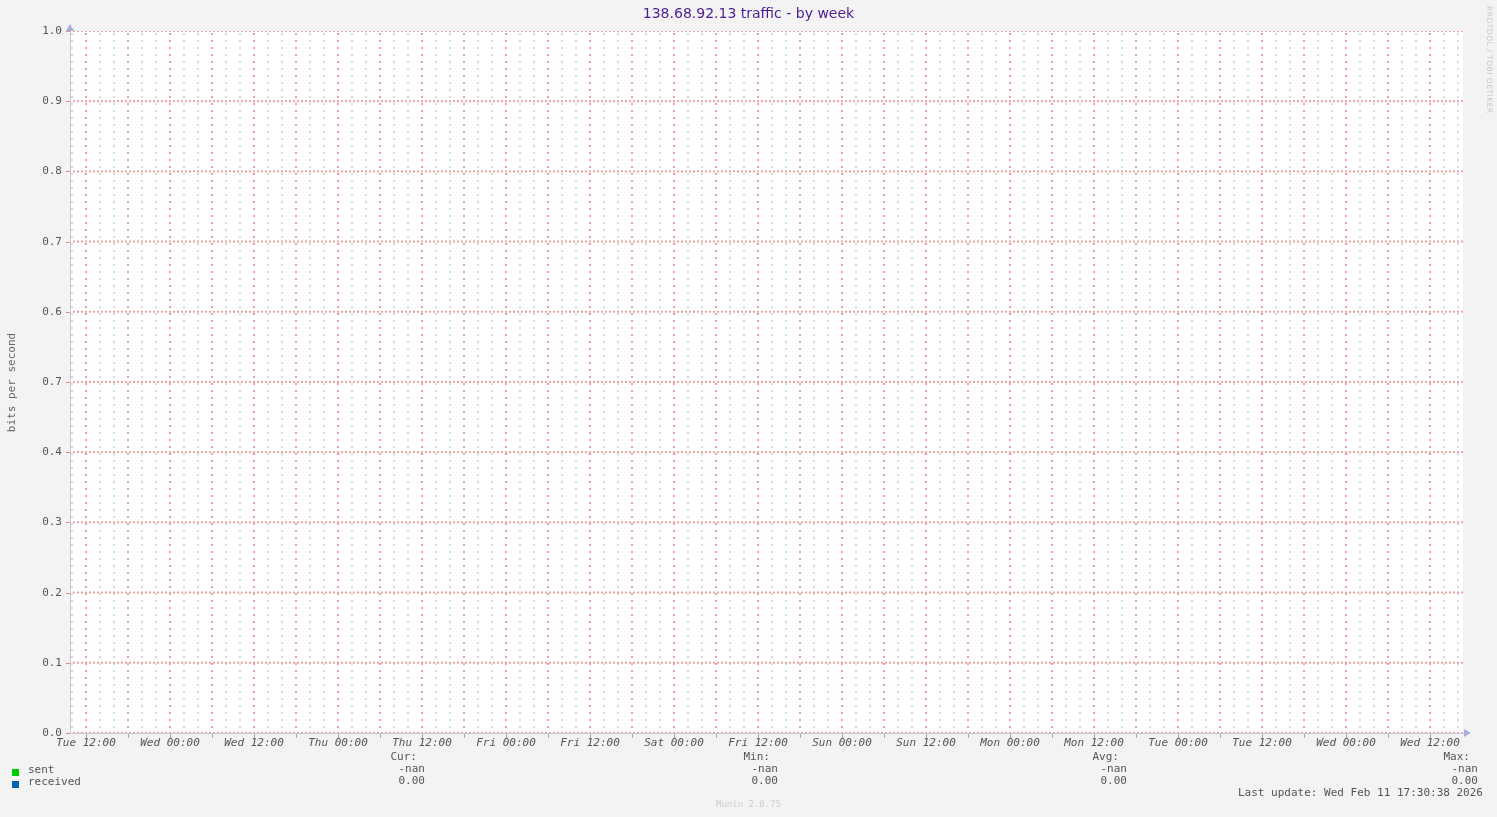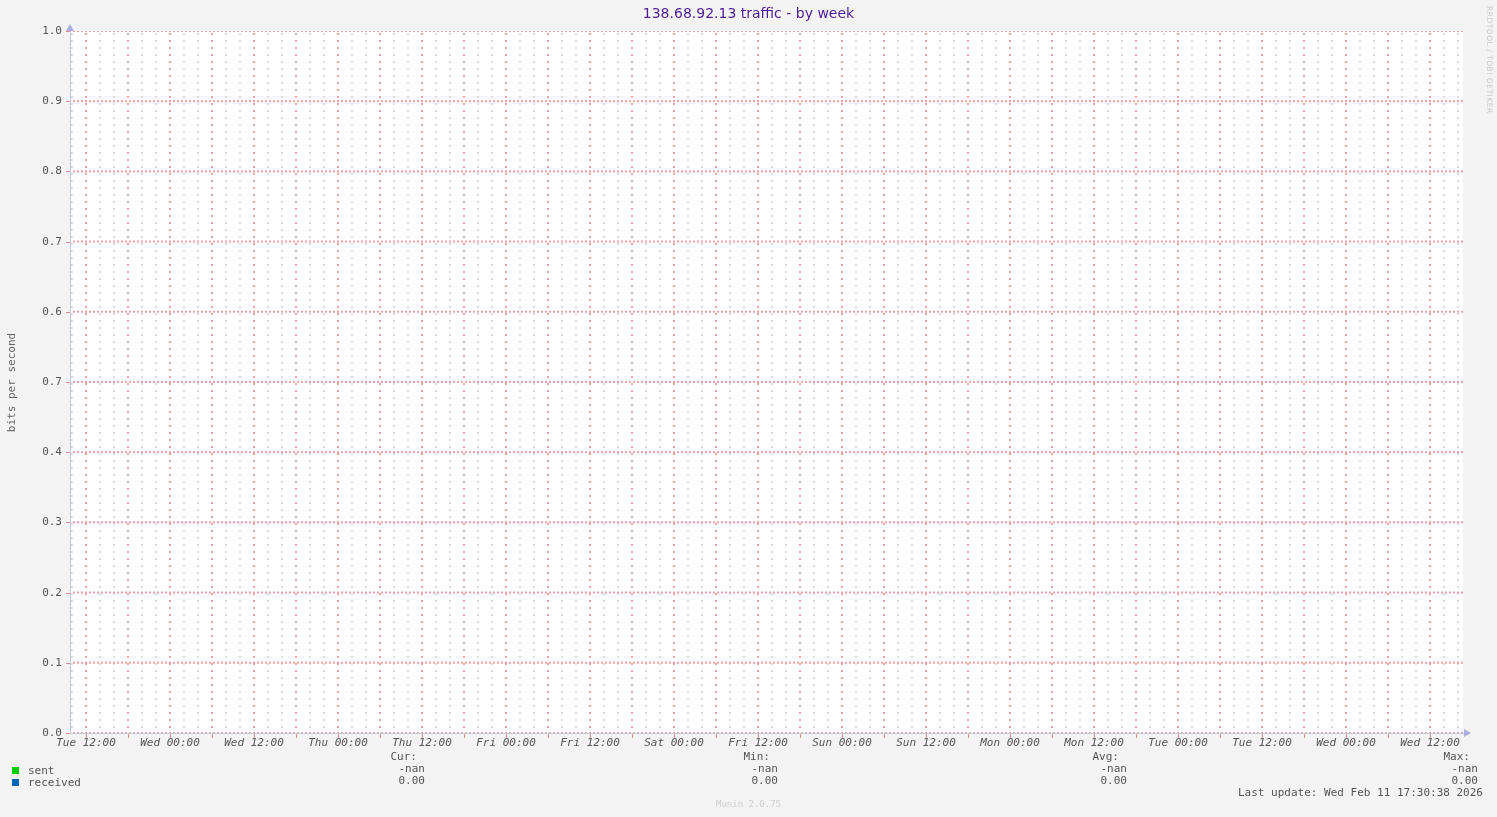--- a/index.html
+++ b/index.html
@@ -48,21 +48,21 @@
     background:repeating-linear-gradient(to bottom, #e08f8f 0 1px, transparent 1px 70.2px);
   }
   .xticks {
     position:absolute; left:70px; top:734px; width:1393px; height:4px;
     background:repeating-linear-gradient(to right,
       transparent 0 16px, #e08f8f 16px 17px, transparent 17px 42px);
   }
   .ylab { position:absolute; left:28px; width:34px; text-align:right; font-size:11px; line-height:12px; color:#555; }
   .xlab { position:absolute; top:737px; width:84px; text-align:center; font-size:11px; line-height:12px; color:#555;font-style:italic; }
   .legend { position:absolute; left:12px; top:764px; font-size:11px; }
-  .legend-row { display:flex; align-items:center; height:12px; margin-bottom:0; }
+  .legend-row { display:flex; align-items:flex-end; height:12px; margin-bottom:0; }
   .legend-row + .legend-row { margin-top:0; }
   .swatch { width:7px; height:7px; display:inline-block; margin-right:9px; }
   .sw-sent { background:#00cc00; }
   .sw-received { background:#0066b3; }
   .statcol { position:absolute; top:751px; width:130px; text-align:right; font-size:11px; line-height:12px; color:#555; }
   .statcol .hdr { padding-right:8px; }
   .col-cur { left:295px; } .col-min { left:648px; } .col-avg { left:997px; } .col-max { left:1348px; }
   .lastupdate { position:absolute; right:14px; top:786px; font-size:11px; color:#555; }
   .munin { position:absolute; left:0; top:799px; width:100%; text-align:center; font-size:9px; color:#cfcfcf; }
   .rrdtool {

